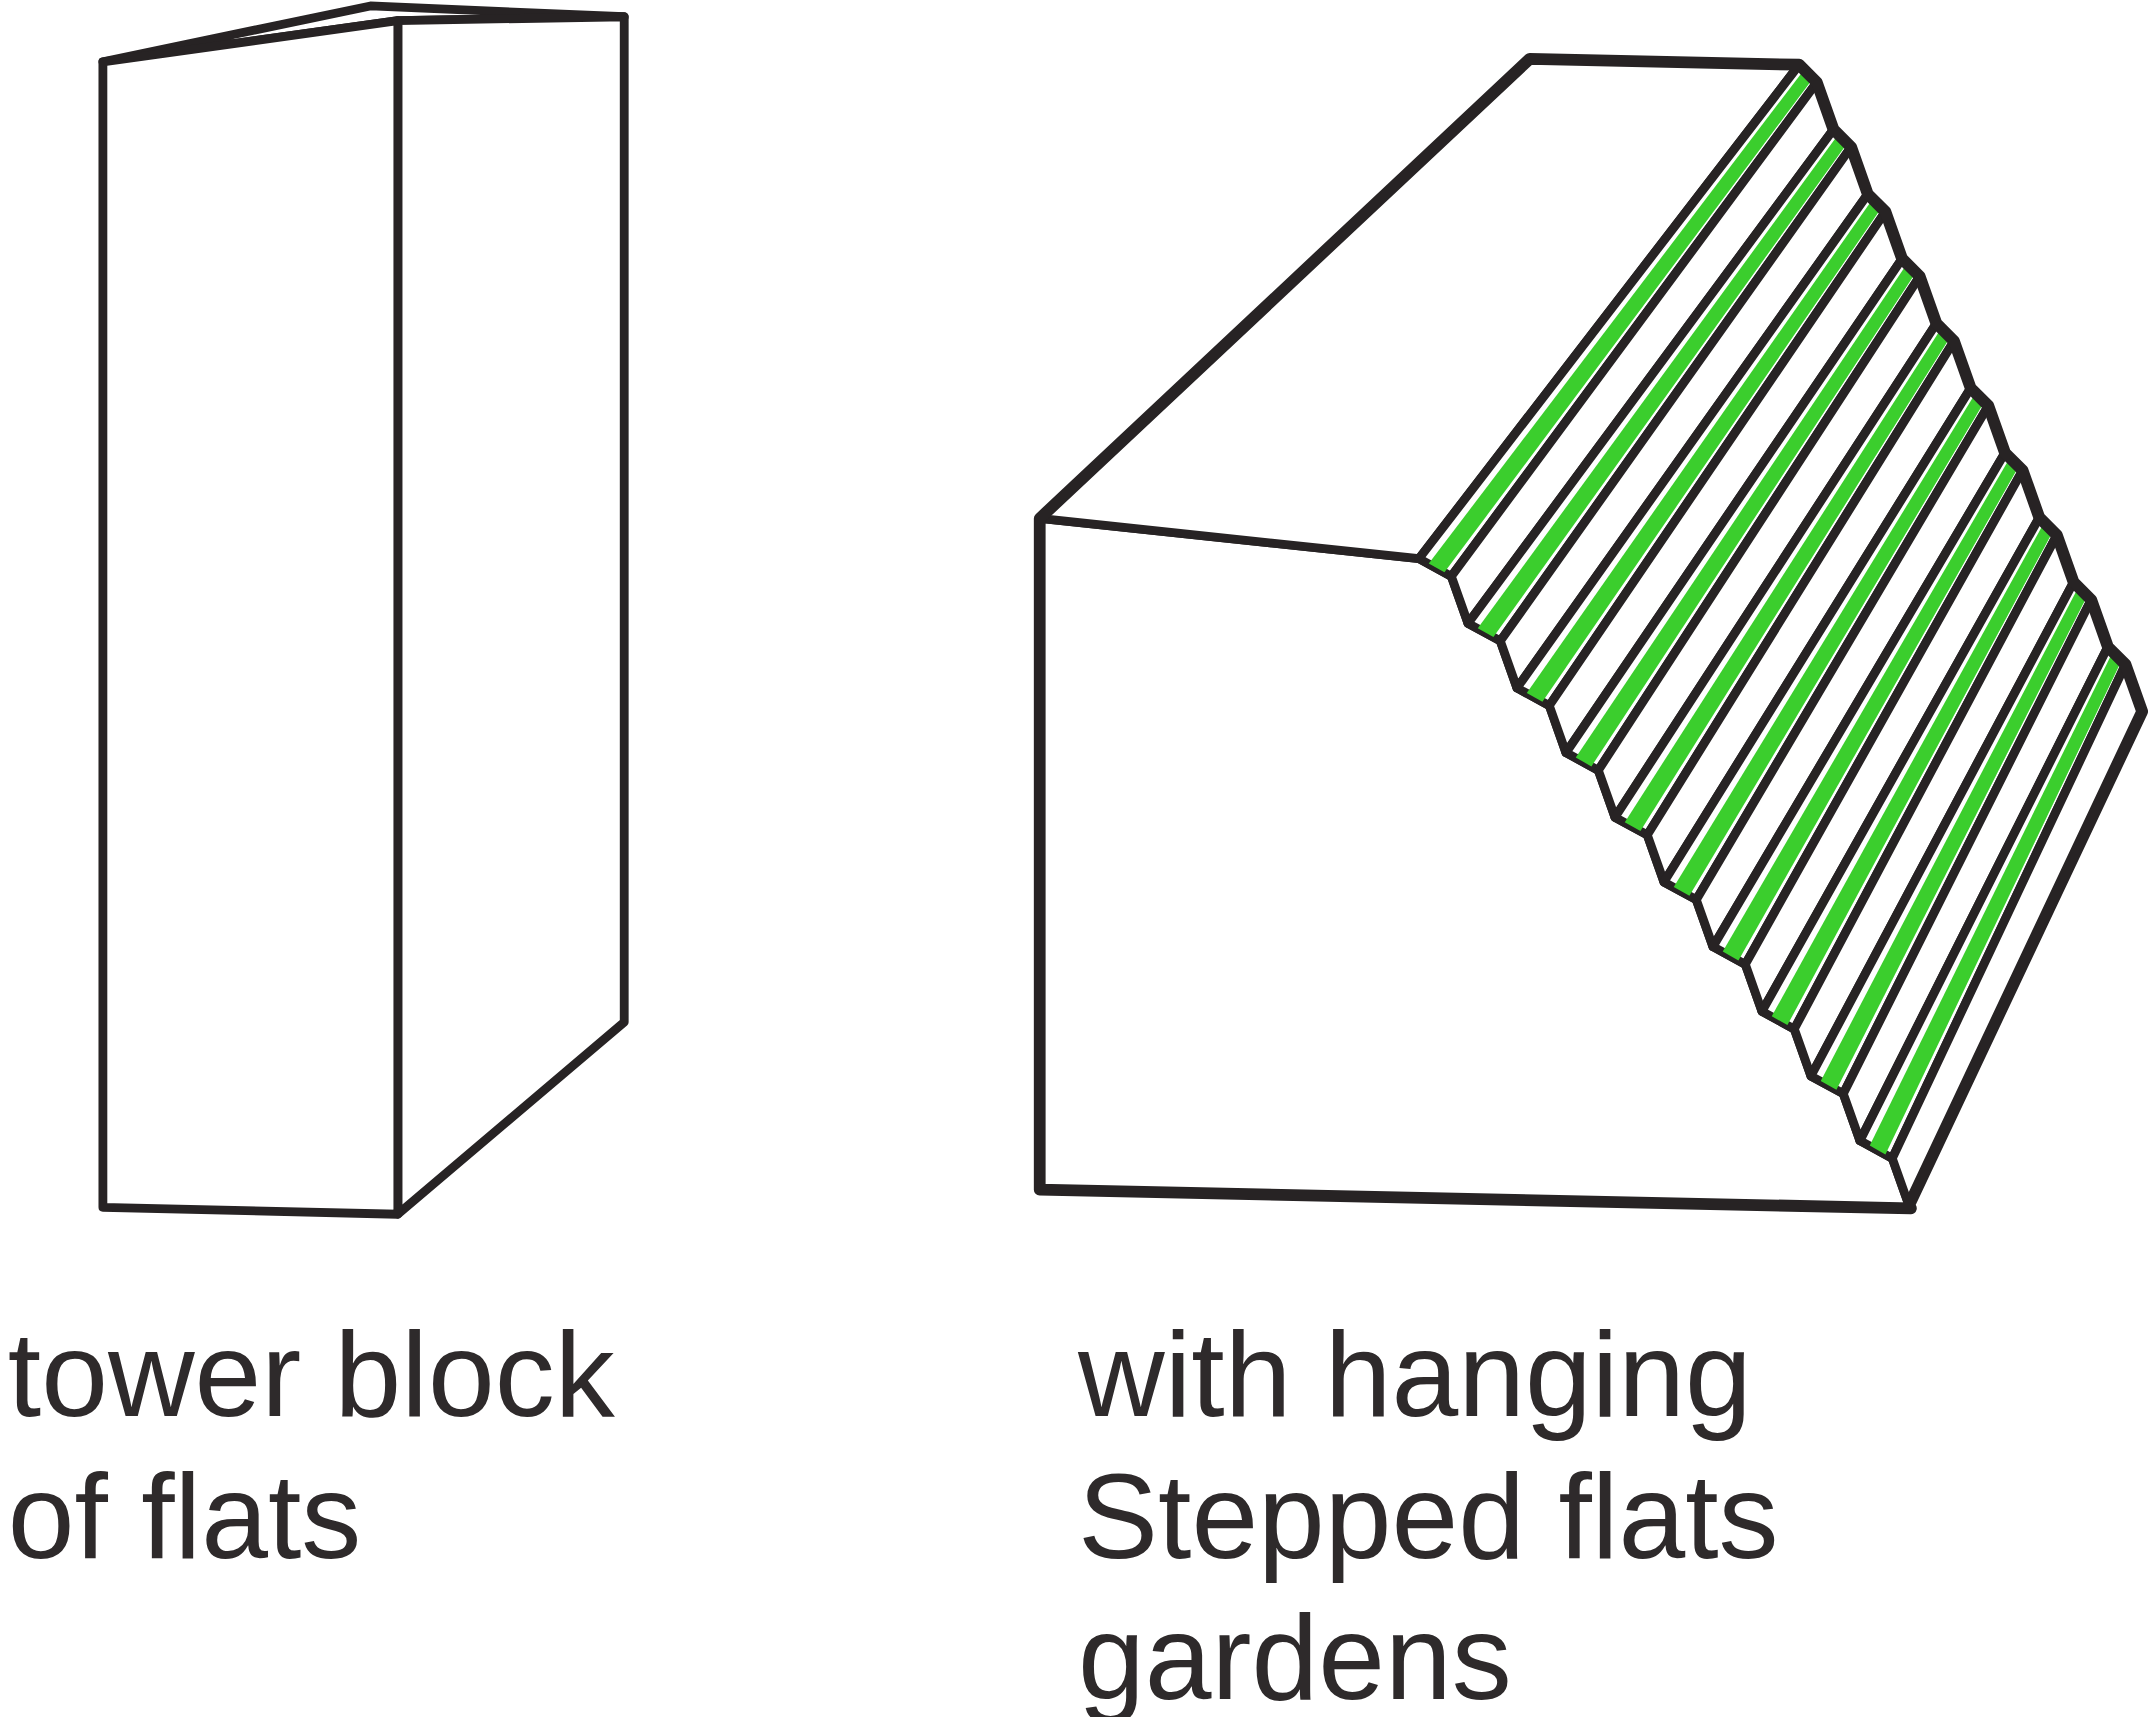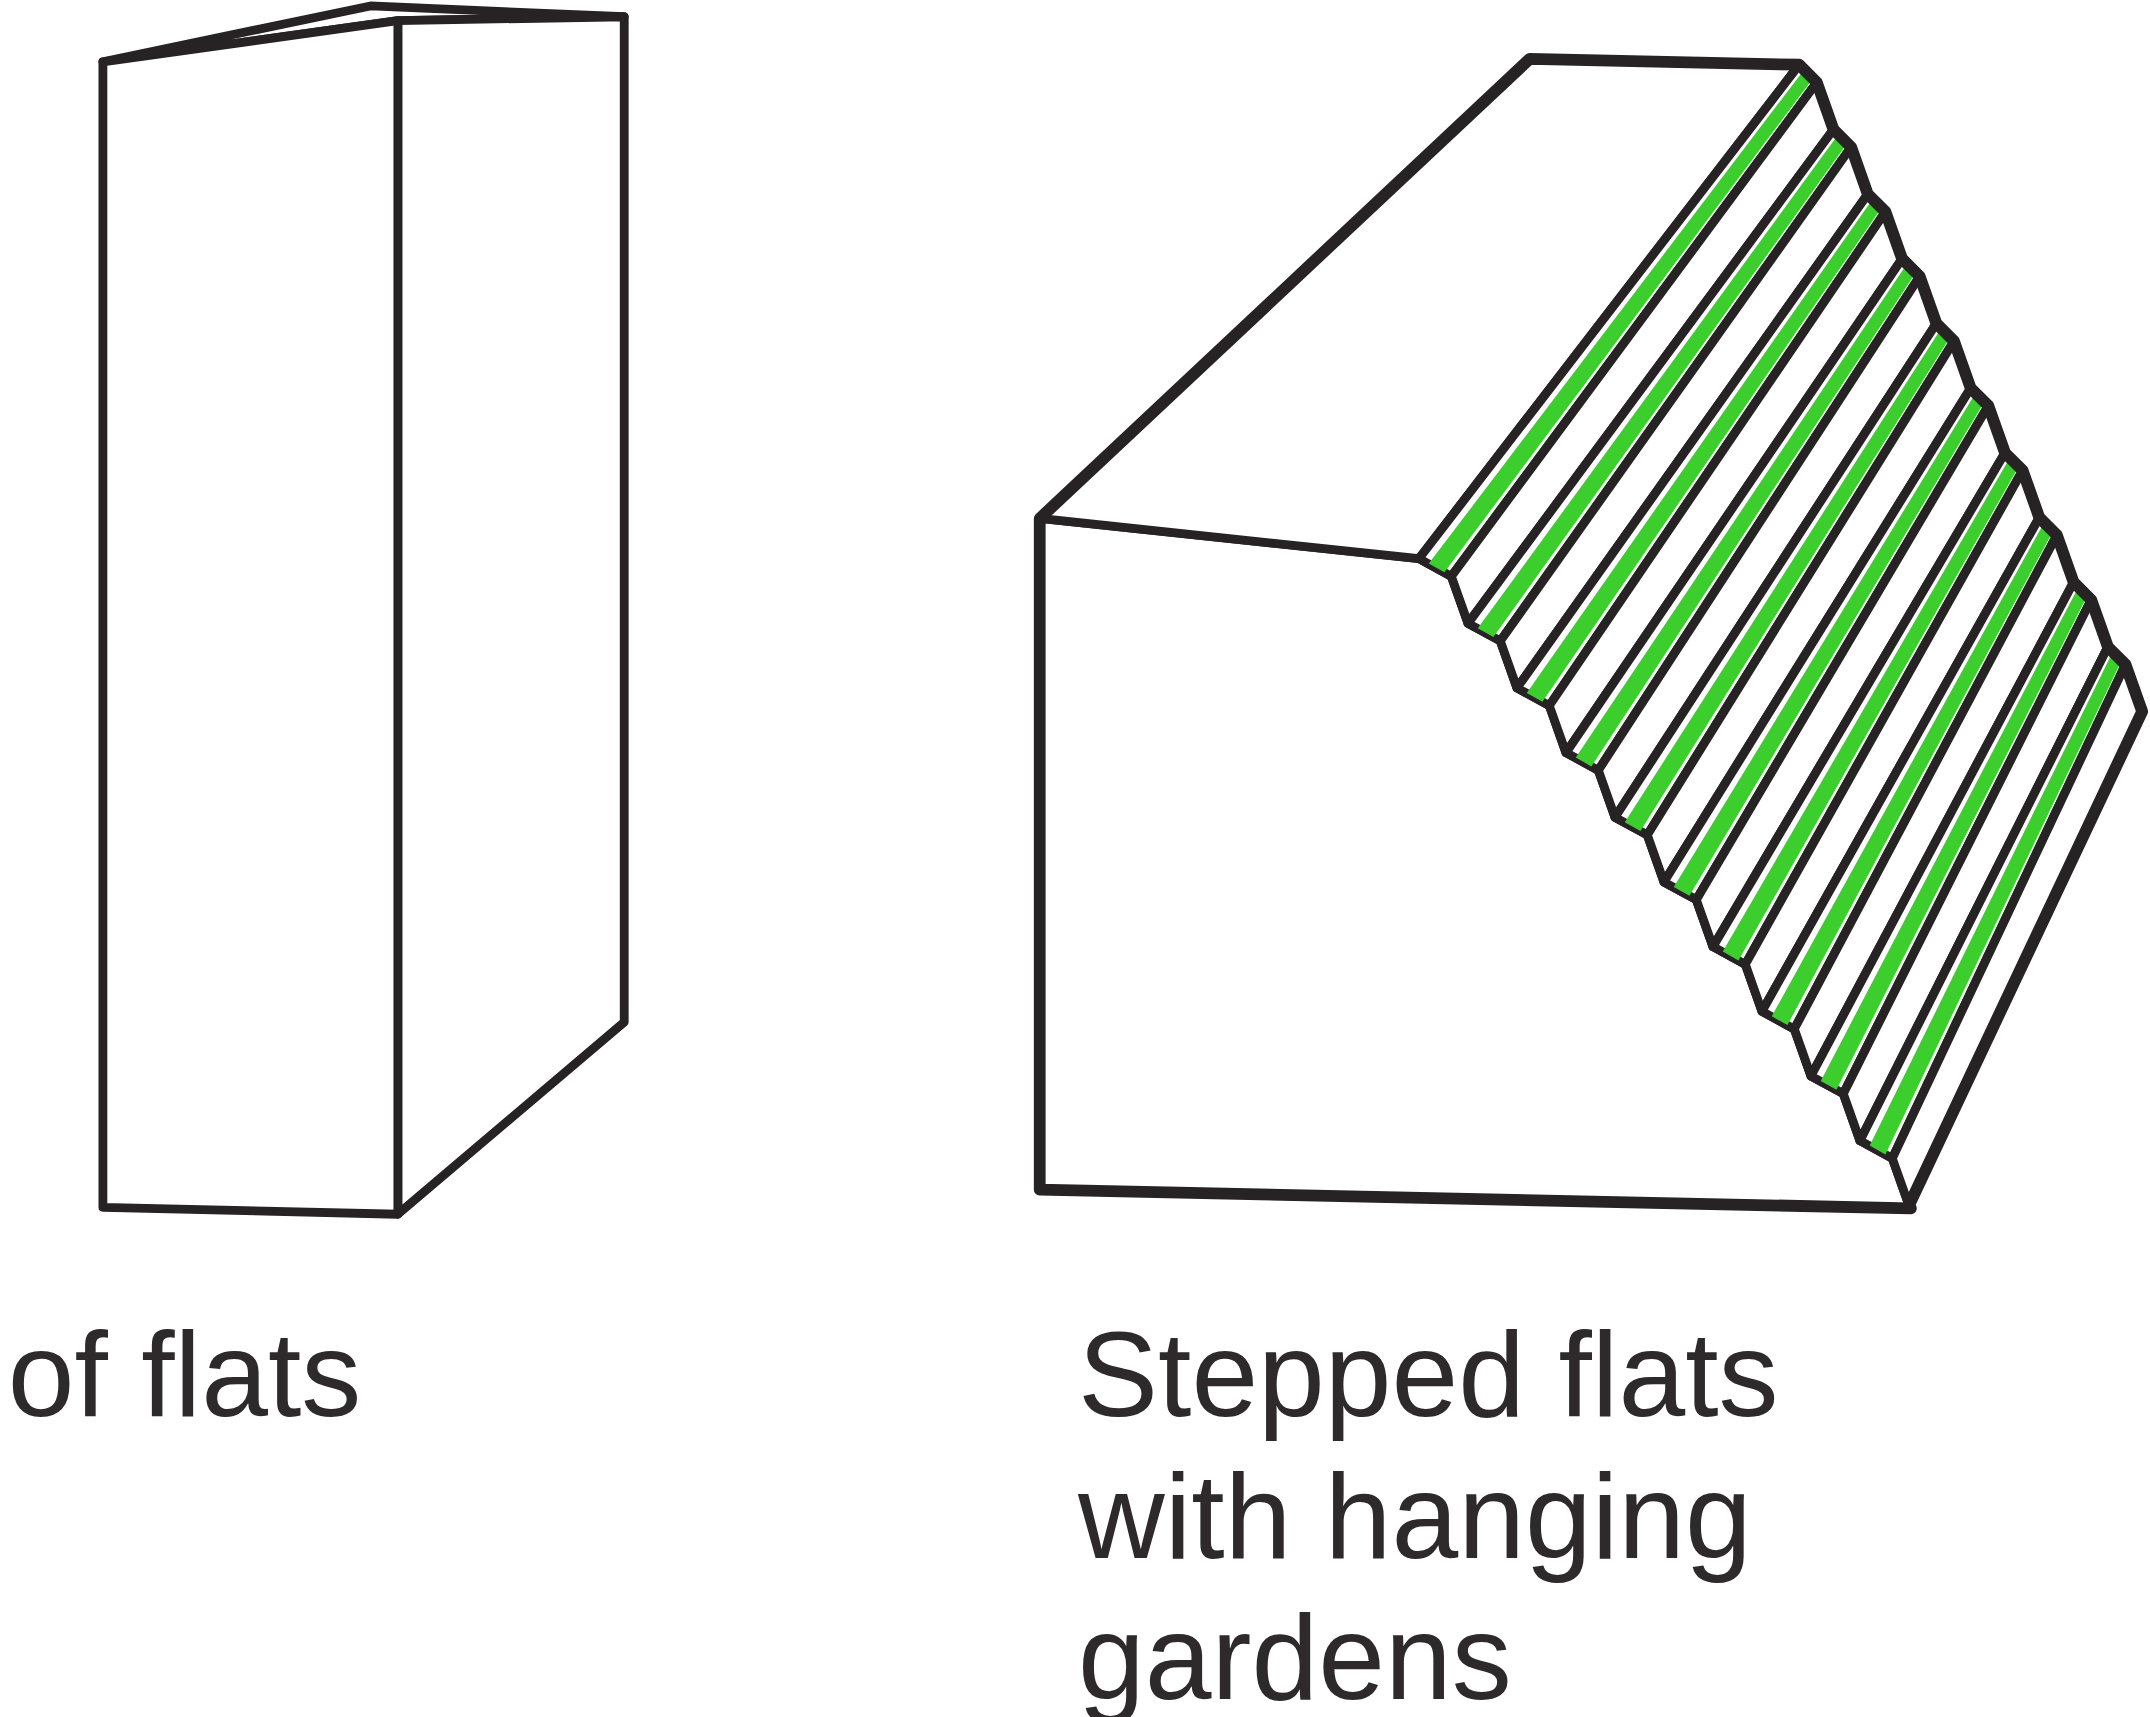--- a/index.html
+++ b/index.html
@@ -106,23 +106,24 @@
         <polygon class="stripe" points="1808,1037 1824,1046 2095,542 2086,533"></polygon>
         <polygon class="stripe" points="1858,1103 1874,1112 2130,608 2121,599"></polygon>
         <polygon class="stripe" points="1908,1169 1924,1178 2165,674 2156,665"></polygon>
       </g>
 
       <path class="silhouette" d="M1061,529 L1561,60 L1836,66 L1854,84 L1871,132 L1889,150 L1906,198 L1924,216 L1941,264 L1959,282 L1976,330 L1994,348 L2011,396 L2029,414 L2046,462 L2064,480 L2081,528 L2099,546 L2116,594 L2134,612 L2151,660 L2169,678 L2186,726 L1948,1230 L1950,1233 L1061,1214 Z"></path>
     </g>
   </svg>
 
   <div class="label" id="label-left">
+    <div>tower block</div>
     <div>of flats</div>
   </div>
 
   <div class="label" id="label-right">
+    <div>with hanging</div>
     <div>Stepped flats</div>
-    <div>with hanging</div>
     <div>gardens</div>
   </div>
 
 </main>
 
 
 </body></html>

